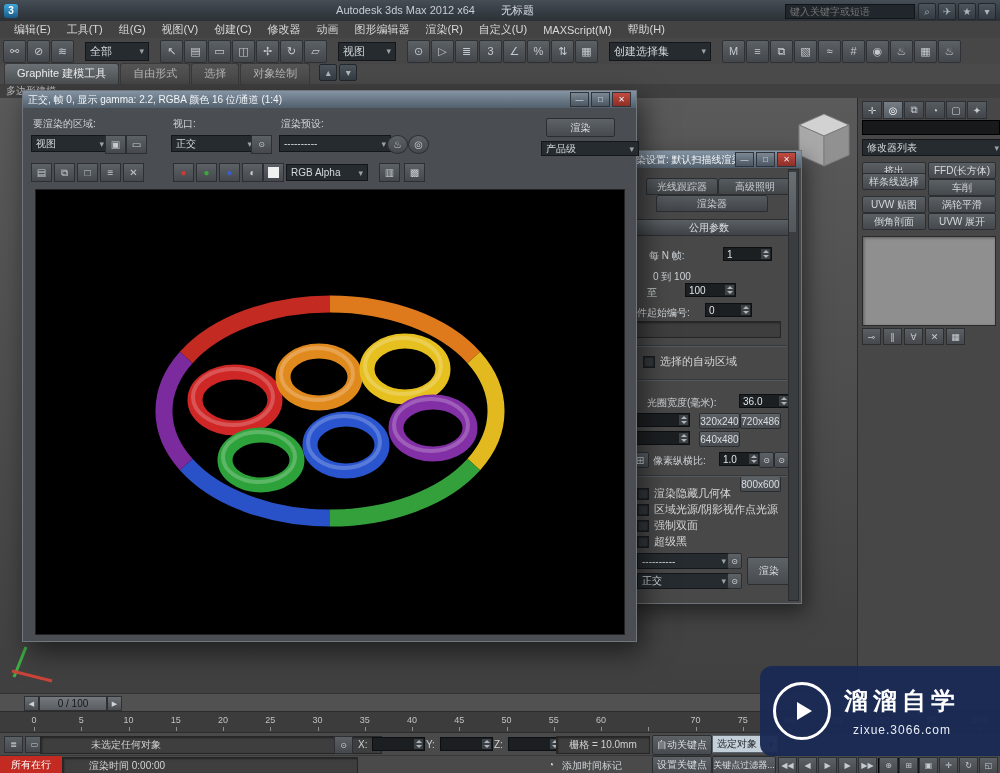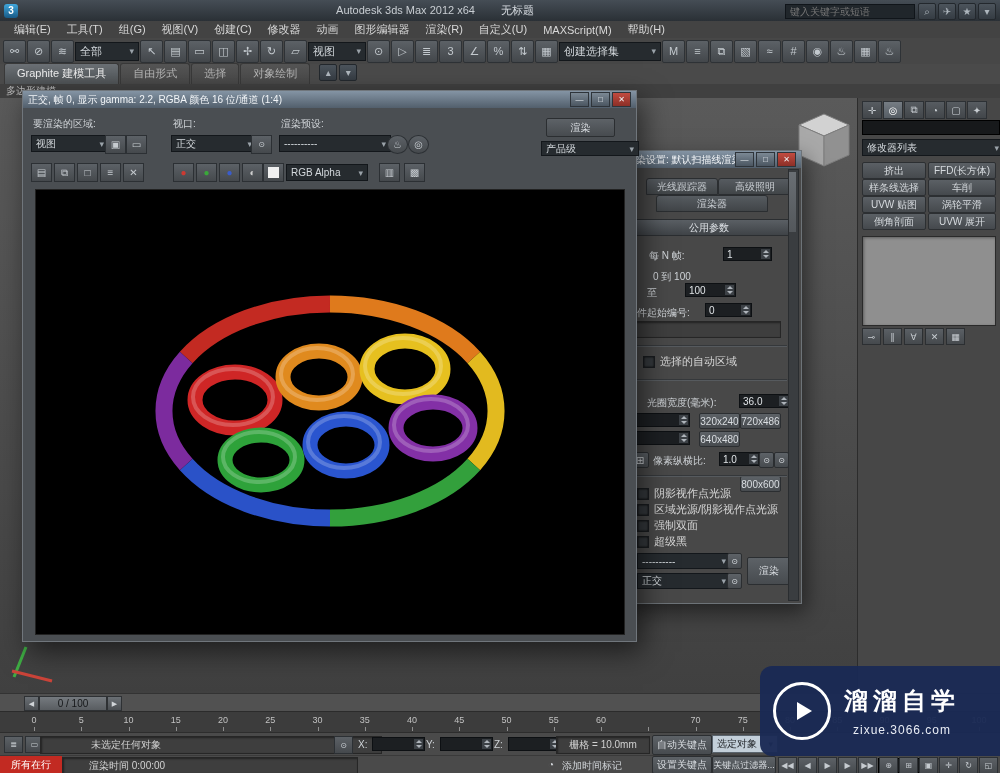--- a/index.html
+++ b/index.html
@@ -25,21 +25,21 @@
   #menubar{position:absolute;left:0;top:21px;width:1000px;height:17px;background:#434343;
            border-bottom:1px solid #2f2f2f;display:flex;align-items:center;padding-left:6px;}
   .menu-item{padding:1px 8px;color:#d8d8d8;font-size:11px;white-space:nowrap;}
   
   #toolbar{position:absolute;left:0;top:38px;width:1000px;height:26px;background:#474747;
            border-bottom:1px solid #303030;display:flex;align-items:center;gap:1px;padding-left:3px;}
   .tbtn{width:21px;height:21px;flex:0 0 auto;background:linear-gradient(#5c6166,#43474b);
         border:1px solid #2e3236;border-radius:2px;color:#c3c9ce;font-size:11px;
         display:flex;align-items:center;justify-content:center;overflow:hidden;}
   .tdd{height:17px;flex:0 0 auto;background:#262b2f;border:1px solid #13171b;color:#d2d7db;
-       display:flex;align-items:center;justify-content:space-between;padding:0 4px;margin:0 0;}
+       display:flex;align-items:center;justify-content:space-between;padding:0 4px;margin:0 10px;}
   .caret{font-size:9px;color:#9aa2a9;margin-left:4px;}
   
   #ribbon{position:absolute;left:0;top:64px;width:1000px;height:20px;background:#4a4a4a;
           border-bottom:1px solid #333;display:flex;align-items:flex-end;padding-left:4px;}
   .rtab{padding:2px 12px 3px 12px;margin-right:1px;font-size:11px;color:#b5b5b5;
         background:linear-gradient(#555,#474747);border:1px solid #393939;border-bottom:none;
         border-radius:3px 3px 0 0;white-space:nowrap;}
   .rtab.active{background:linear-gradient(#6b7075,#4e5255);color:#ececec;}
   #ribbon-extra{display:flex;align-items:center;gap:2px;margin-left:8px;margin-bottom:3px;}
   #subribbon{position:absolute;left:0;top:84px;width:1000px;height:14px;background:#404040;
@@ -319,21 +319,21 @@
       <span>1.0</span>
       <span class="sp-ar"></span>
     </div>
     <div class="btn" style="position:absolute;left:138px;top:301px;width:13px;height:14px;font-size:8px;">⊙</div>
     <div class="btn" style="position:absolute;left:153px;top:301px;width:13px;height:14px;font-size:8px;">⊙</div>
 
     <div class="hr" style="left:8px;top:324px;width:158px;"></div>
 
     <div class="ckrow" style="left:16px;top:335px;">
       <span class="ckbox"></span>
-      <span>阴影视作点光源</span>
+      <span>渲染隐藏几何体</span>
     </div>
     <div class="ckrow" style="left:16px;top:351px;">
       <span class="ckbox"></span>
       <span>区域光源/阴影视作点光源</span>
     </div>
     <div class="ckrow" style="left:16px;top:367px;">
       <span class="ckbox"></span>
       <span>强制双面</span>
     </div>
     <div class="ckrow" style="left:16px;top:383px;">
@@ -459,21 +459,21 @@
     <div class="fld" id="cp-name">
       <span></span>
     </div>
     <div class="dd" id="cp-modlist">
       <span>修改器列表</span>
       <span class="caret">▾</span>
     </div>
 
     <div class="cp-btn" style="left:4px;top:64px;width:62px;">挤出</div>
     <div class="cp-btn" style="left:70px;top:64px;width:66px;">FFD(长方体)</div>
-    <div class="cp-btn" style="left:4px;top:81px;width:62px;">样条线选择</div>
+    <div class="cp-btn" style="left:4px;top:75px;width:62px;">样条线选择</div>
     <div class="cp-btn" style="left:70px;top:81px;width:66px;">车削</div>
     <div class="cp-btn" style="left:4px;top:98px;width:62px;text-align:right;">UVW 贴图</div>
     <div class="cp-btn" style="left:70px;top:98px;width:66px;">涡轮平滑</div>
     <div class="cp-btn" style="left:4px;top:115px;width:62px;">倒角剖面</div>
     <div class="cp-btn" style="left:70px;top:115px;width:66px;">UVW 展开</div>
 
     <div id="cp-stack"></div>
     <div id="cp-stack-icons">
         <div class="cp-ico">⊸</div>
         <div class="cp-ico">∥</div>

